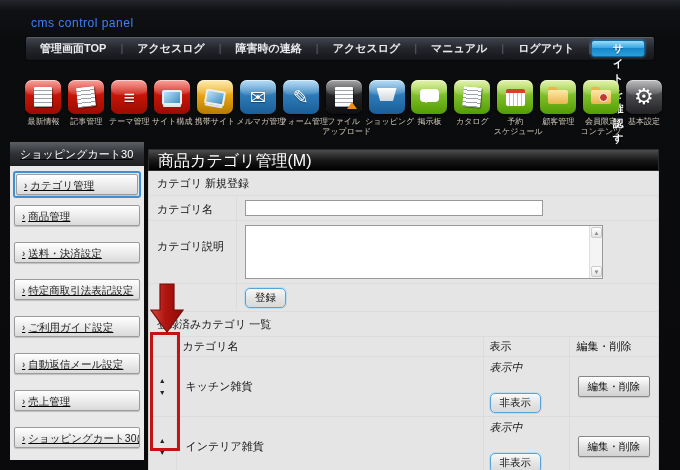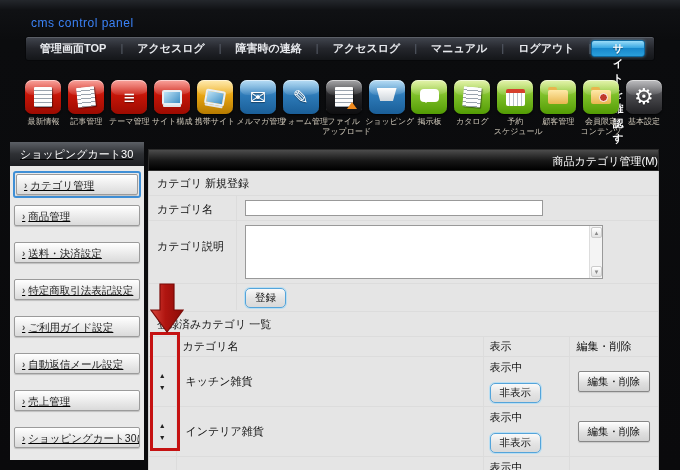--- a/index.html
+++ b/index.html
@@ -78,22 +78,22 @@
     background:linear-gradient(#ffffff, #dadada); border:1px solid #9b9b9b; border-radius:2px;
     font-size:10.5px; color:#222; cursor:pointer; box-shadow:0 1px 1px rgba(0,0,0,.18);
     white-space:nowrap; overflow:hidden;
   }
   .sb-arrow { color:#555; font-size:10px; margin-right:3px; font-weight:bold; }
   .sb-active-wrap { border:2px solid #3f8fd6; border-radius:3px; margin:-1px -1px 7px -1px; padding:1px; }
   .sb-active-wrap .sb-item { margin-bottom:0; }
 
   
   .main { position:absolute; left:148px; top:149px; width:511px; height:306px; }
-  .m-title { height:22px; line-height:22px; padding-left:9px; color:#fff; font-size:11px;
-    background:linear-gradient(#4c4c4c, #161616 55%, #000); border:1px solid #2c2c2c;text-align:right; }
+  .m-title { height:22px; line-height:22px; padding-left:9px; color:#fff; font-size:16px;
+    background:linear-gradient(#4c4c4c, #161616 55%, #000); border:1px solid #2c2c2c; }
   .m-body { background:#e5e5e5; height:328px; border:1px solid #cfcfcf; border-top:none; font-size:11px; color:#111; }
   .sec-head { padding:5px 8px 4px 8px; border-bottom:1px solid #dcdcdc; }
   .f-row { display:flex; border-bottom:1px solid #dcdcdc; }
   .f-label { width:88px; padding:6px 6px 0 8px; border-right:1px solid #dcdcdc; flex-shrink:0; }
   .f-field { flex:1; padding:4px 8px; }
   .txt-input { width:298px; height:16px; border:1px solid #999; font-size:11px; padding:0 3px; }
   .textarea-box { width:358px; height:54px; border:1px solid #999; position:relative; background:#fff; }
   .fake-scroll { position:absolute; right:0; top:0; bottom:0; width:13px; background:#f4f4f4; border-left:1px solid #ddd; }
   .scroll-btn { position:absolute; left:1px; width:11px; height:11px; font-size:6px; color:#8a8a8a; text-align:center;
     line-height:11px; background:linear-gradient(#fff,#e2e2e2); border:1px solid #ccc; border-radius:2px; cursor:pointer; }
@@ -116,21 +116,21 @@
   table.cat tr.hdr td { height:19px; padding:2px 6px; border-top:none; }
   td.c-sort { width:27px; text-align:center; }
   td.c-name { width:307px; padding-left:9px; }
   td.c-show { width:86px; padding:3px 0 3px 6px; }
   td.c-edit { text-align:center; }
   table.cat td:first-child { border-left:none; }
   table.cat td:last-child { border-right:none; }
   tr.data-row { height:37px; }
   .sort-arrows { display:flex; flex-direction:column; gap:5px; align-items:center; }
   .sort-btn { font-size:7px; color:#222; line-height:1; cursor:pointer; }
-  .status-txt { margin-bottom:8px; }
+  .status-txt { margin-bottom:18px;font-style:italic; }
 
   
   .anno-arrow { position:absolute; left:150px; top:283px; z-index:6; pointer-events:none; }
   .anno-rect { position:absolute; left:150px; top:332px; width:30px; height:119px;
     border:3px solid #c51212; z-index:5; pointer-events:none; }
 </style>
 </head>
 <body>
 
 <div class="brand">cms control panel</div>

